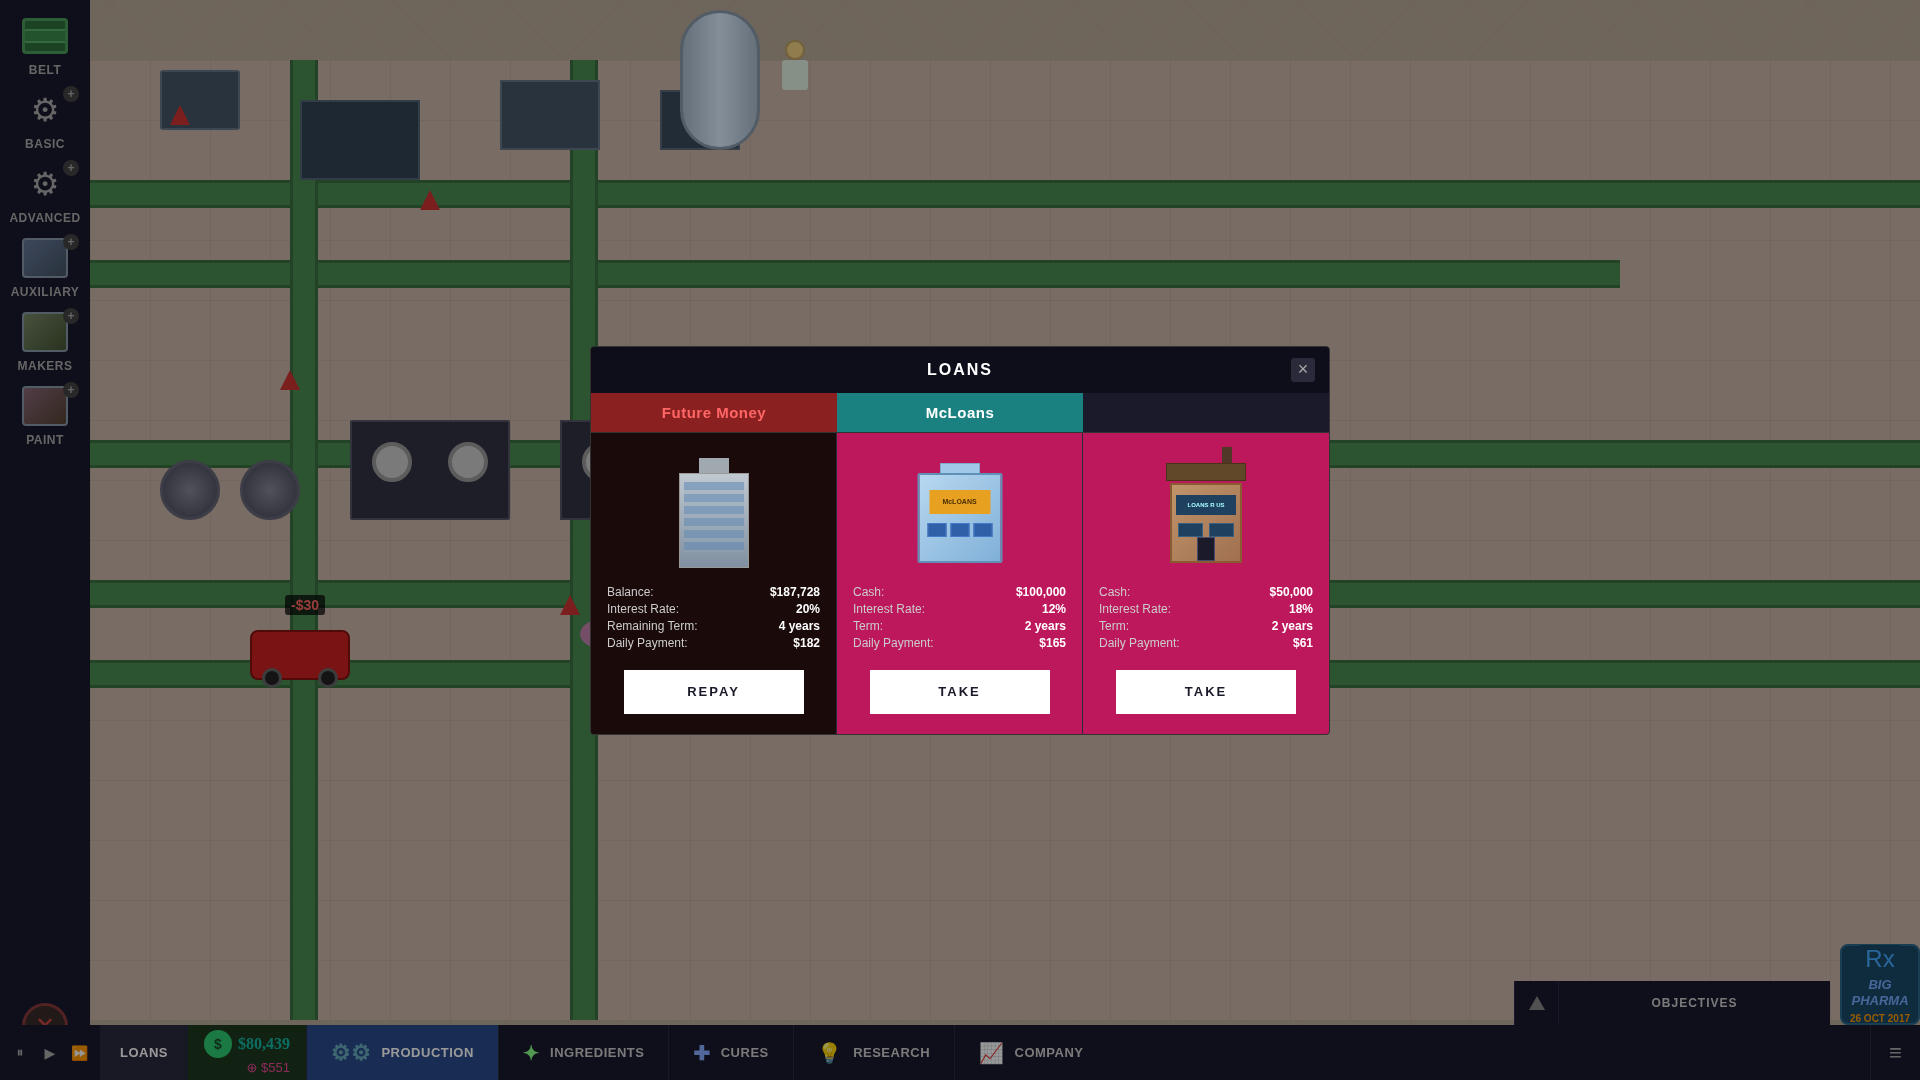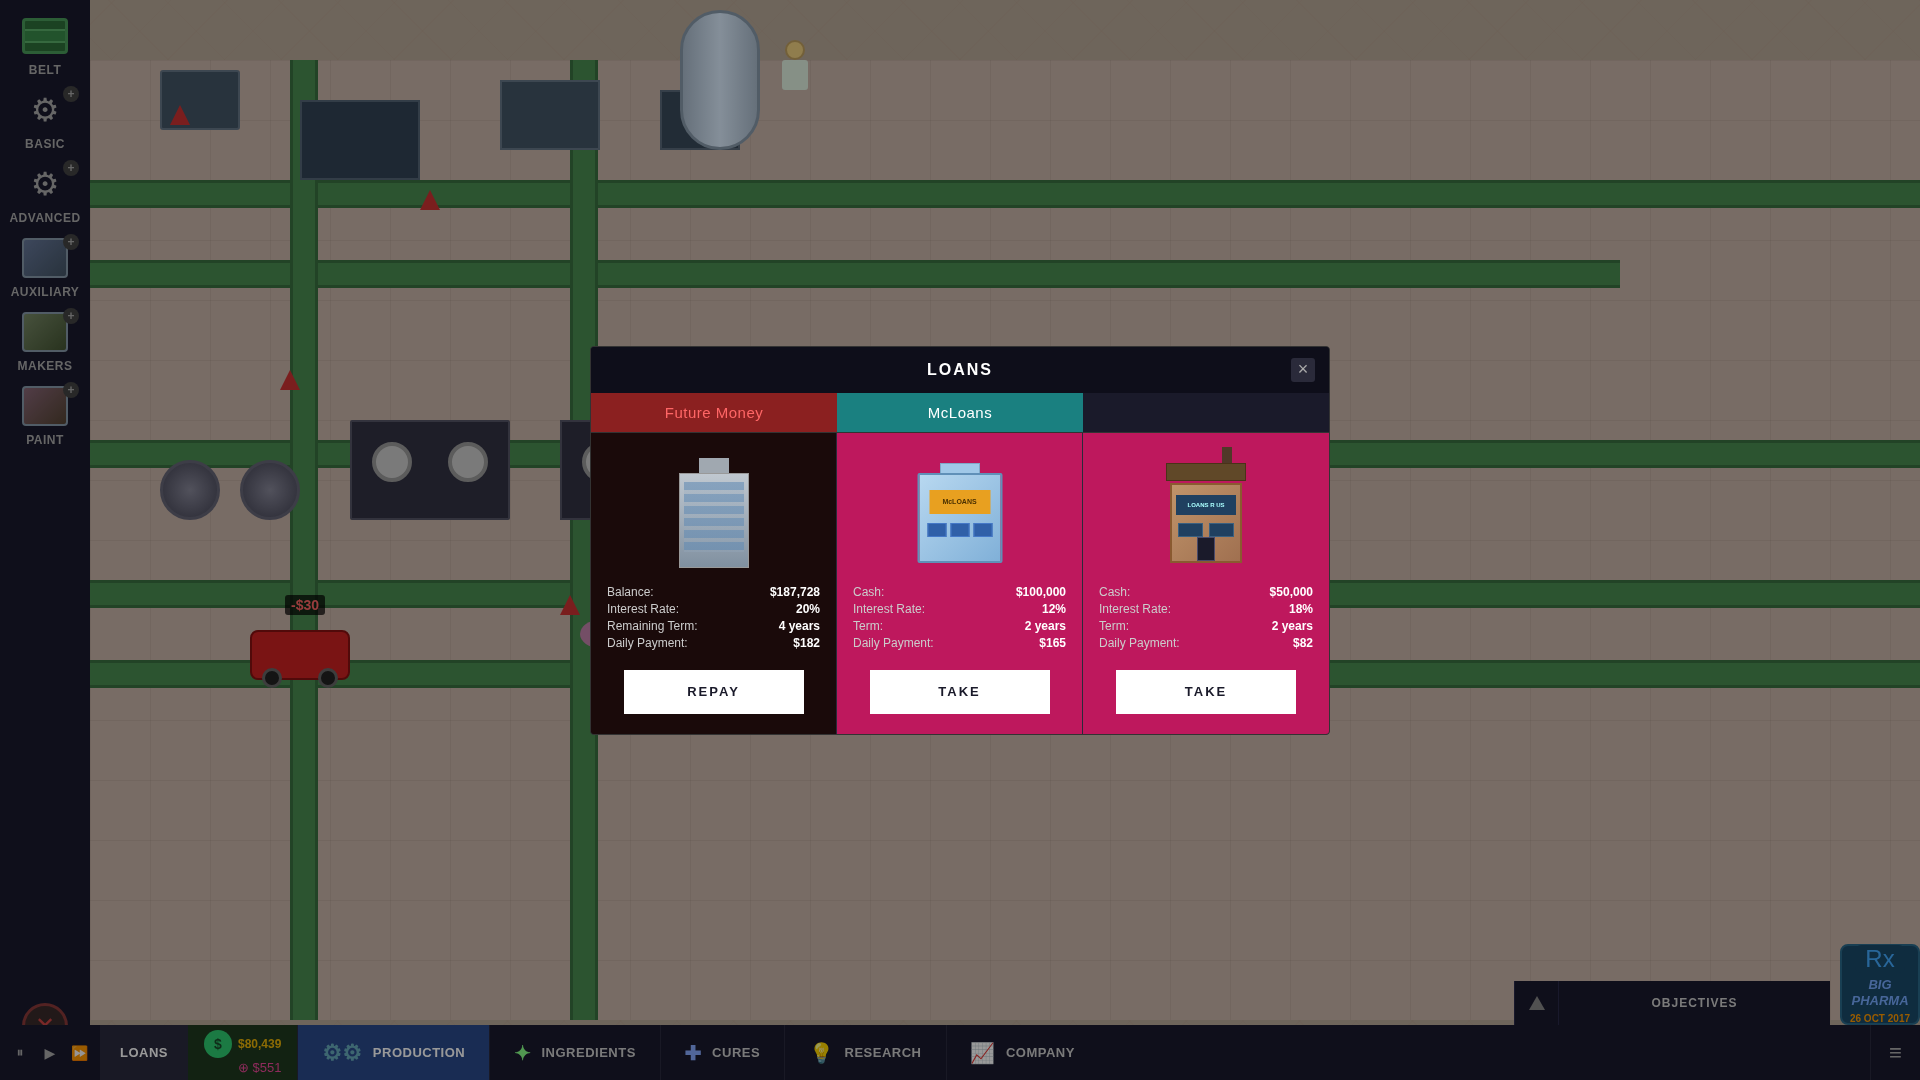--- a/index.html
+++ b/index.html
@@ -249,23 +249,24 @@
       border-radius: 50%;
       display: flex;
       align-items: center;
       justify-content: center;
       font-size: 14px;
       font-weight: bold;
       color: #1a4a2a;
     }
 
     .money-amount {
-      color: #eab308;
-      font-size: 12px;
-      font-weight: bold;
+      color: #14b8a6;
+      font-size: 16px;
+      font-weight: bold;
+      font-family: Liberation Serif, serif;
     }
 
     .money-rate {
       color: #ec4899;
       font-size: 13px;
     }
 
     .toolbar-nav-item {
       height: 55px;
       display: flex;
@@ -397,21 +398,21 @@
     .loan-tabs {
       display: grid;
       grid-template-columns: 1fr 1fr 1fr;
       border-bottom: 1px solid #333;
     }
 
     .loan-tab {
       padding: 11px 10px;
       text-align: center;
       font-size: 15px;
-      font-weight: normal;
+      font-weight: bold;
       cursor: pointer;
       letter-spacing: 0.5px;
     }
 
     .loan-tab.active-red {
       background: #8b2020;
       color: #ff6666;
     }
 
     .loan-tab.active-blue {
@@ -1013,21 +1014,21 @@
           <div class="loan-info-row">
             <span class="loan-info-label">Interest Rate:</span>
             <span class="loan-info-value">18%</span>
           </div>
           <div class="loan-info-row">
             <span class="loan-info-label">Term:</span>
             <span class="loan-info-value">2 years</span>
           </div>
           <div class="loan-info-row">
             <span class="loan-info-label">Daily Payment:</span>
-            <span class="loan-info-value">$82</span>
+            <span class="loan-info-value">$61</span>
           </div>
         </div>
 
         <button class="loan-action-btn">TAKE</button>
       </div>
 
     </div>
   </div>
 </div>
 

